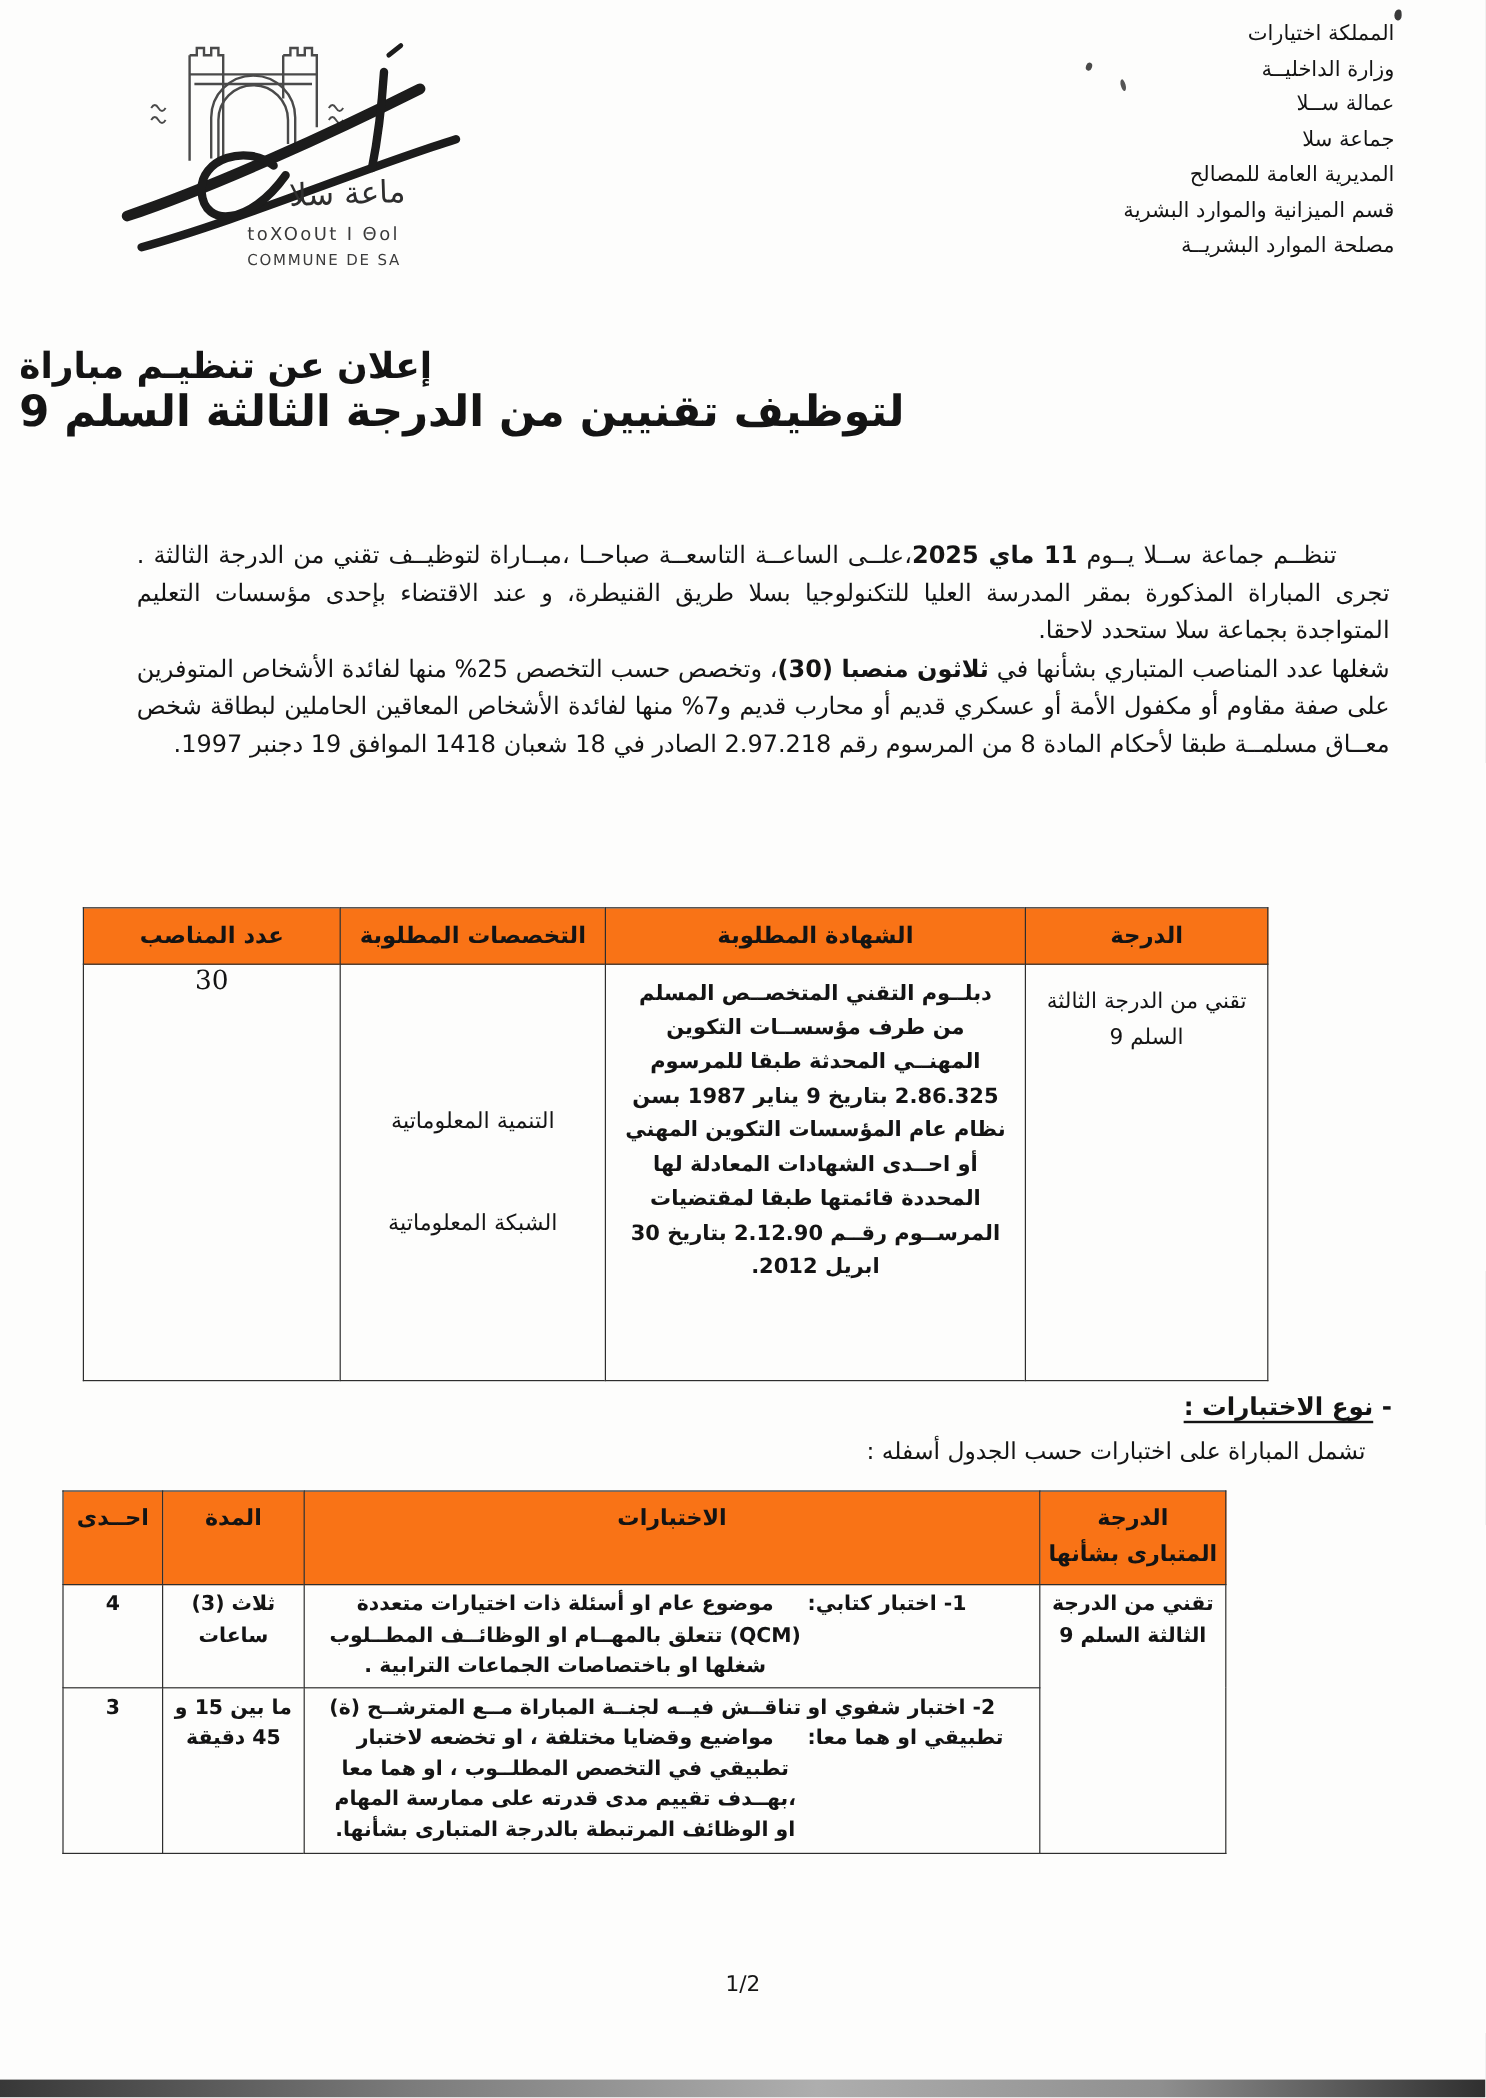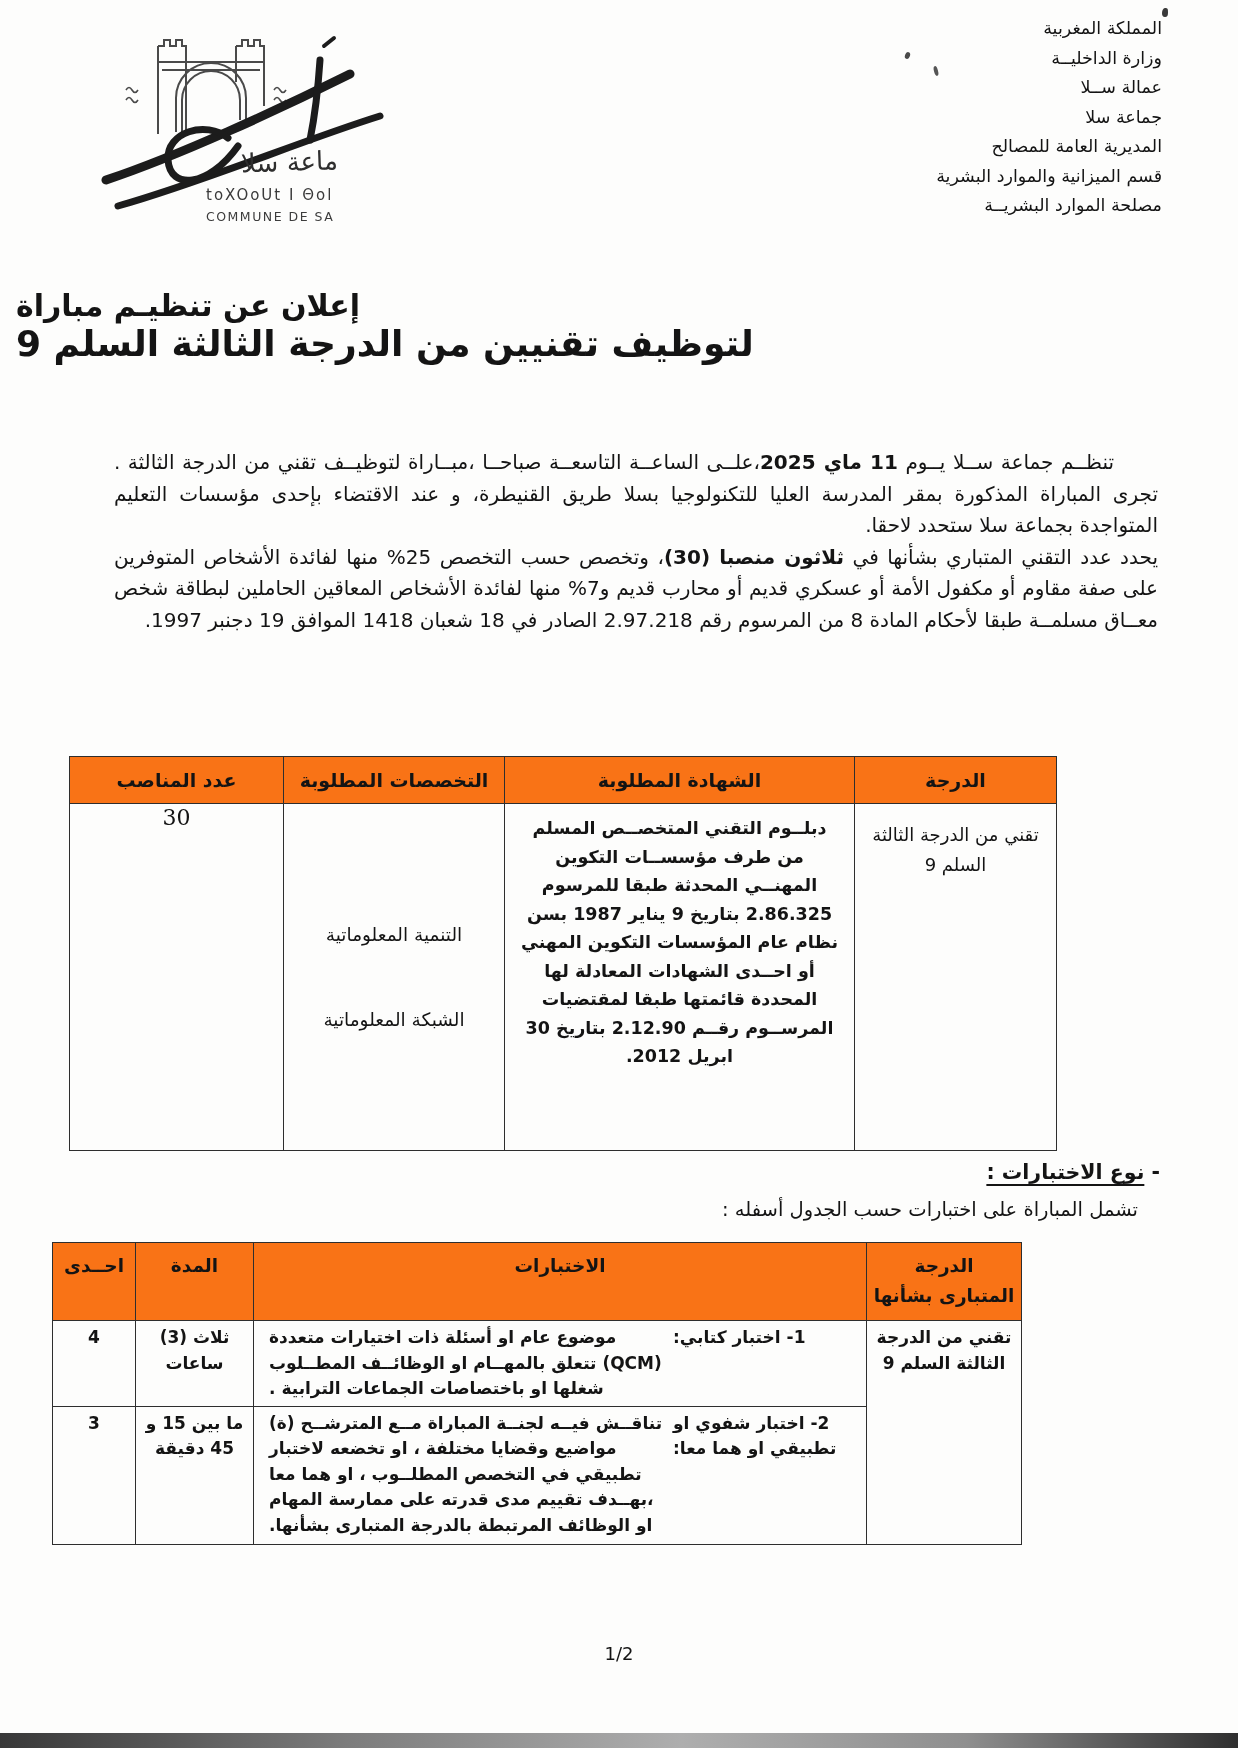--- a/index.html
+++ b/index.html
@@ -94,42 +94,42 @@
   .table2 td{vertical-align:top;font-weight:bold;font-size:17px;line-height:25.5px;padding:4px 5px;}
   .t2-grade{width:152px;}
   .t2-tests{width:610px;}
   .t2-dur{width:115px;}
   .t2-coef{width:80px;}
   .t2-grade-cell{text-align:center;padding-top:12px;}
   .row1{height:84px;}
   .row2{height:138px;}
   .tests-flex{display:flex;}
   .test-label{width:182px;flex:0 0 auto;text-align:left;padding-right:6px;}
-  .test-desc{flex:1;text-align:left;padding-left:10px;}
+  .test-desc{flex:1;text-align:center;padding-left:10px;}
   .t2-dur-cell,.t2-coef-cell{text-align:center;padding-top:6px;}
 
   
   .footer-page{position:absolute;top:1643px;left:0;width:100%;text-align:center;font-size:18px;}
 
   
   .scan-strip{
     position:absolute;left:0;right:0;bottom:0;height:15px;
     background:linear-gradient(to left,#2f2f2f,#8f8f8f 22%,#aeaeae 45%,#7c7c7c 72%,#383838);
   }
   .speck1{position:absolute;right:70px;top:8px;width:6px;height:9px;background:#3a3a3a;border-radius:60% 40% 50% 50%;}
   .speck2{position:absolute;right:328px;top:52px;width:5px;height:7px;background:#4a4a4a;border-radius:50%;transform:rotate(20deg);}
   .speck3{position:absolute;right:300px;top:66px;width:4px;height:10px;background:#555;border-radius:50%;transform:rotate(-15deg);}
 </style>
 </head>
 <body>
 
 <div class="page">
 
   <div class="org-block">
-    <span class="org-line">المملكة المغربية</span>
+    <span class="org-line">المملكة اختيارات</span>
     <span class="org-line">وزارة الداخليــة</span>
     <span class="org-line">عمالة ســلا</span>
     <span class="org-line">جماعة سلا</span>
     <span class="org-line">المديرية العامة للمصالح</span>
     <span class="org-line">قسم الميزانية والموارد البشرية</span>
     <span class="org-line">مصلحة الموارد البشريــة</span>
   </div>
 
   <div class="logo">
     <svg width="315" height="205" viewBox="0 0 315 205">
@@ -164,21 +164,21 @@
     <div class="logo-latin">COMMUNE DE SA</div>
   </div>
 
   <div class="title-block">
     <div class="title-line1">إعلان عن تنظيـم مباراة</div>
     <div class="title-line2">لتوظيف تقنيين من الدرجة الثالثة السلم 9</div>
   </div>
 
   <div class="intro">
     <p class="p-indent"><span>تنظــم جماعة ســلا يــوم </span><span class="b">11 ماي 2025</span><span>،علــى الساعــة التاسعــة صباحــا ،مبــاراة لتوظيــف تقني من الدرجة الثالثة . تجرى المباراة المذكورة بمقر المدرسة العليا للتكنولوجيا بسلا طريق القنيطرة، و عند الاقتضاء بإحدى مؤسسات التعليم المتواجدة بجماعة سلا ستحدد لاحقا.</span></p>
-    <p><span>يحدد عدد التقني المتباري بشأنها في </span><span class="b">ثلاثون منصبا (30)</span><span>، وتخصص حسب التخصص 25% منها لفائدة الأشخاص المتوفرين على صفة مقاوم أو مكفول الأمة أو عسكري قديم أو محارب قديم و7% منها لفائدة الأشخاص المعاقين الحاملين لبطاقة شخص معــاق مسلمــة طبقا لأحكام المادة 8 من المرسوم رقم 2.97.218 الصادر في 18 شعبان 1418 الموافق 19 دجنبر 1997.</span></p>
+    <p><span>شغلها عدد المناصب المتباري بشأنها في </span><span class="b">ثلاثون منصبا (30)</span><span>، وتخصص حسب التخصص 25% منها لفائدة الأشخاص المتوفرين على صفة مقاوم أو مكفول الأمة أو عسكري قديم أو محارب قديم و7% منها لفائدة الأشخاص المعاقين الحاملين لبطاقة شخص معــاق مسلمــة طبقا لأحكام المادة 8 من المرسوم رقم 2.97.218 الصادر في 18 شعبان 1418 الموافق 19 دجنبر 1997.</span></p>
   </div>
 
   <table class="table1">
     <thead>
       <tr>
         <th class="t1-grade">الدرجة</th>
         <th class="t1-diploma">الشهادة المطلوبة</th>
         <th class="t1-spec">التخصصات المطلوبة</th>
         <th class="t1-count">عدد المناصب</th>
       </tr>

